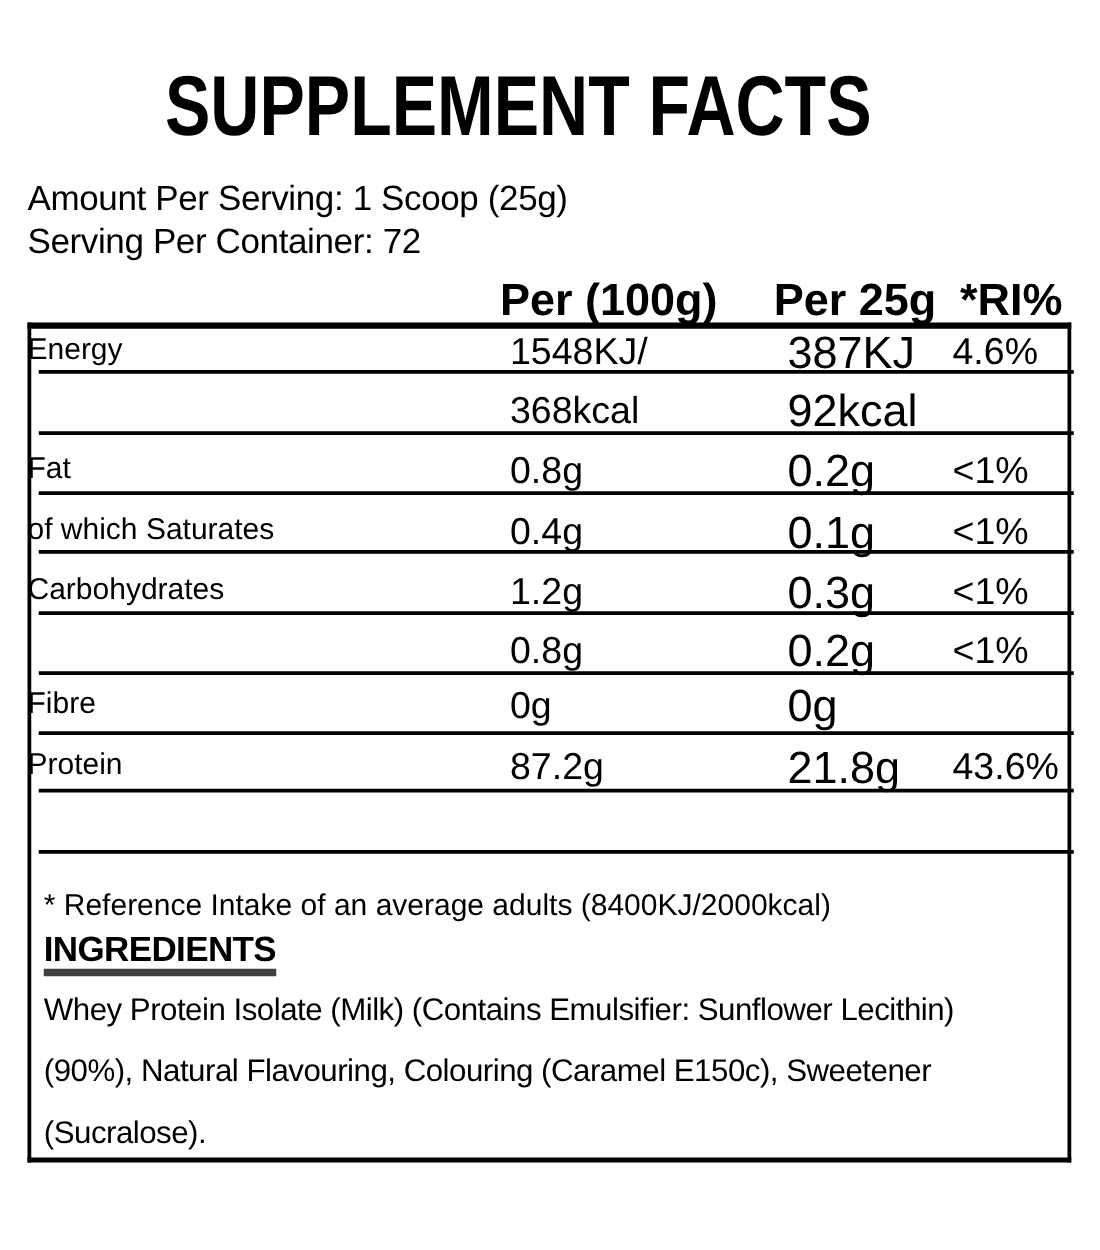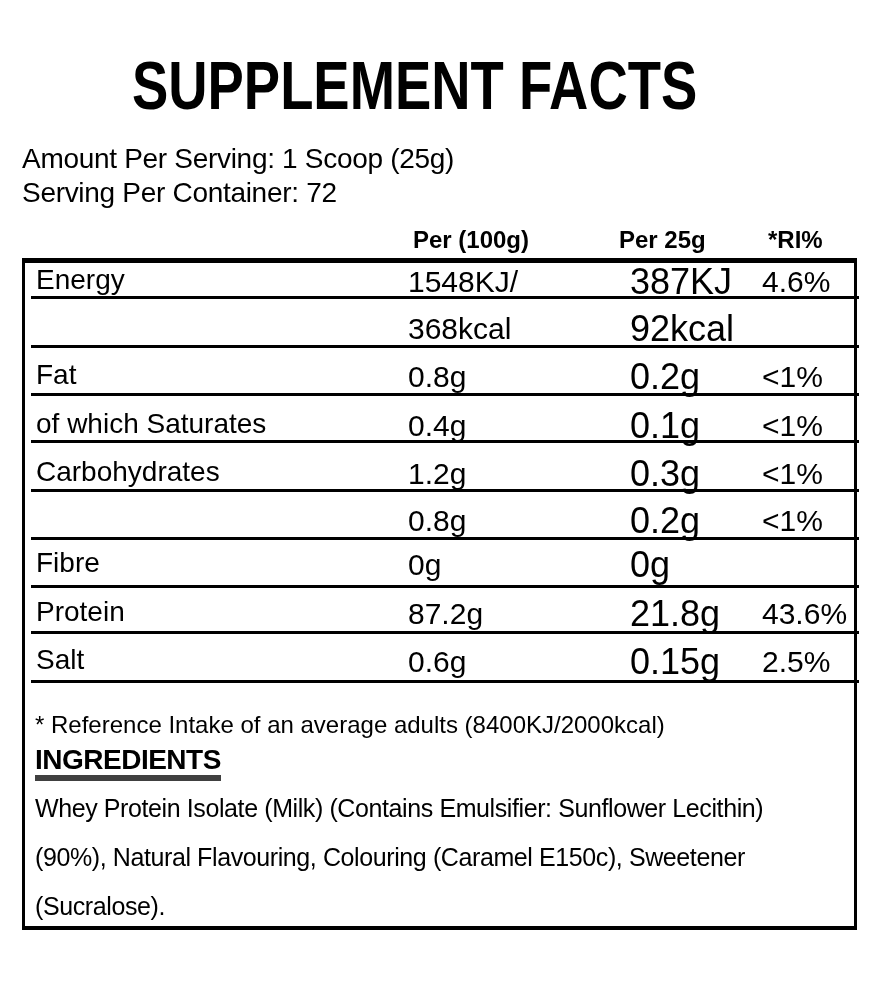--- a/index.html
+++ b/index.html
@@ -37,21 +37,21 @@
     line-height: 32px;
     font-weight: normal;
     letter-spacing: -0.3px;
     white-space: nowrap;
   }
   .serving-line.l1 { top: 143px; }
   .serving-line.l2 { top: 177px; }
 
   .col-header {
     top: 226px;
-    font-size: 24px;
+    font-size: 36px;
     line-height: 28px;
     font-weight: bold;
     white-space: nowrap;
   }
   .col-header.h100 { left: 400px; width: 142px; text-align: center; }
   .col-header.h25  { left: 619px; }
   .col-header.hri  { left: 768px; }
 
   
   .box-line { background: #000000; }
@@ -67,21 +67,21 @@
     left: 0;
     width: 880px;
     height: 48px;
   }
   .nrow .cell {
     position: absolute;
     top: 0;
     white-space: nowrap;
     line-height: 32px;
   }
-  .cell.c-label { left: 36px;  font-size: 28px; }
+  .cell.c-label { left: 22px;  font-size: 24px; }
   .cell.c-100   { left: 408px; font-size: 30px; top: 2px; }
   .cell.c-25    { left: 630px; font-size: 36px; top: 2px; }
   .cell.c-ri    { left: 762px; font-size: 30px; top: 2px; }
 
   .footnote {
     left: 35px;
     top: 712px;
     font-size: 24px;
     line-height: 26px;
     white-space: nowrap;
@@ -167,26 +167,20 @@
     <span class="cell c-100">0g</span>
     <span class="cell c-25">0g</span>
     <span class="cell c-ri"></span>
   </div>
   <div class="abs nrow" style="top:596px">
     <span class="cell c-label">Protein</span>
     <span class="cell c-100">87.2g</span>
     <span class="cell c-25">21.8g</span>
     <span class="cell c-ri">43.6%</span>
   </div>
-  <div class="abs nrow" style="top:644px">
-    <span class="cell c-label">Salt</span>
-    <span class="cell c-100">0.6g</span>
-    <span class="cell c-25">0.15g</span>
-    <span class="cell c-ri">2.5%</span>
-  </div>
 
   <div class="abs divider" style="top:296px"></div>
   <div class="abs divider" style="top:345px"></div>
   <div class="abs divider" style="top:393px"></div>
   <div class="abs divider" style="top:440px"></div>
   <div class="abs divider" style="top:489px"></div>
   <div class="abs divider" style="top:537px"></div>
   <div class="abs divider" style="top:585px"></div>
   <div class="abs divider" style="top:631px"></div>
   <div class="abs divider" style="top:680px"></div>

